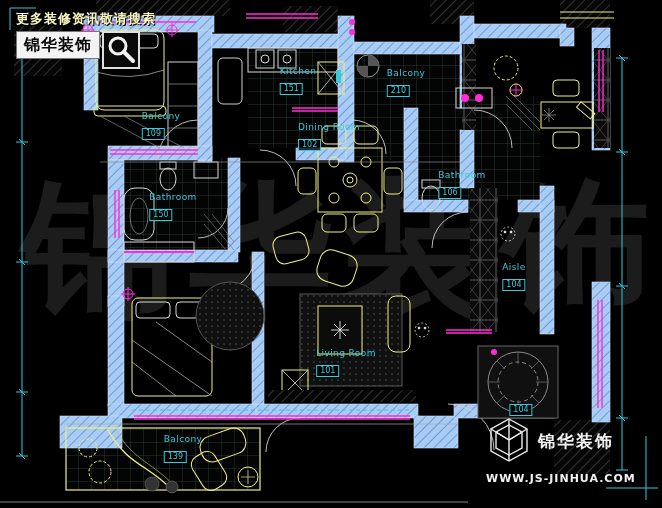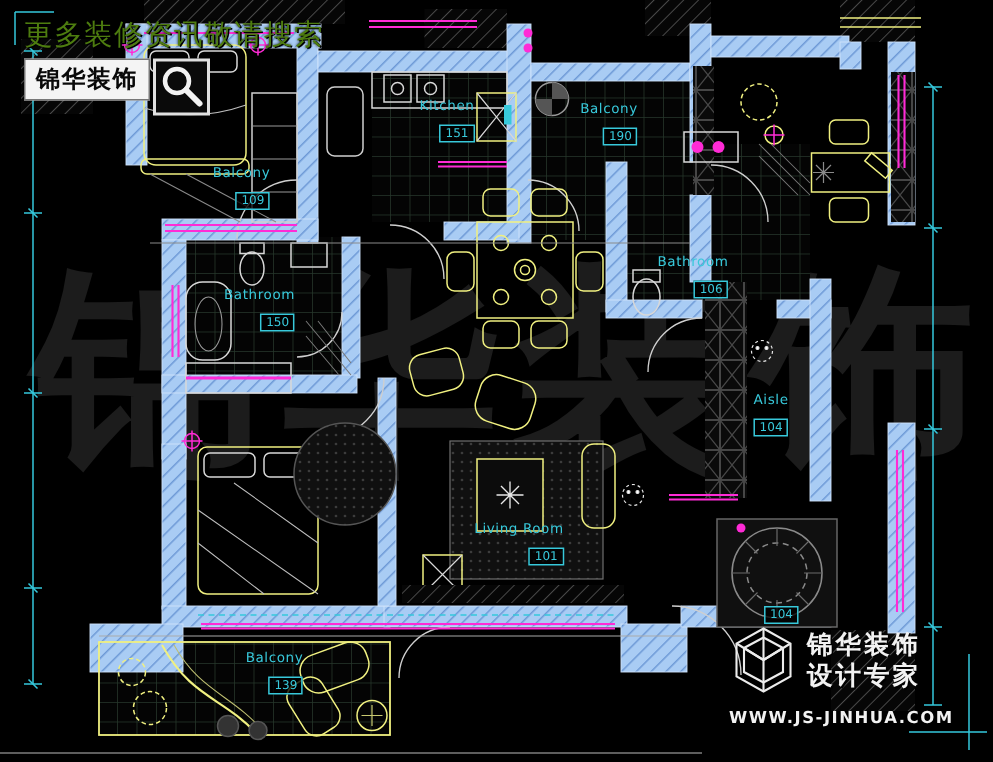--- a/index.html
+++ b/index.html
@@ -2,26 +2,26 @@
 <html><head>
 <meta charset="utf-8">
 <style>
   html,body{margin:0;padding:0;background:#000;}
   .canvas{position:relative;width:662px;height:508px;background:#000;overflow:hidden;
           font-family:"DejaVu Sans","Liberation Sans",sans-serif;}
   .watermark{position:absolute;left:22px;top:170px;z-index:1;font-size:150px;font-weight:700;
              color:#1c1c1c;letter-spacing:10px;line-height:1.05;white-space:nowrap;
              font-family:"DejaVu Serif","Liberation Serif",serif;}
   svg.plan{position:absolute;left:0;top:0;z-index:2;}
-  .rlabel{position:absolute;z-index:5;transform:translateX(-50%);text-align:right;}
+  .rlabel{position:absolute;z-index:5;transform:translateX(-50%);text-align:left;}
   .rname{display:block;color:#38c9db;font-size:9px;line-height:10px;letter-spacing:.4px;white-space:nowrap;}
   .rnum{display:inline-block;margin-top:1px;padding:0 3px;border:1px solid #38c9db;color:#38c9db;
         font-size:8px;line-height:10px;background:rgba(0,0,0,.78);}
   .promo{position:absolute;left:16px;top:10px;z-index:6;}
-  .search-hint{color:#4d7c0f;font-size:19px;font-weight:400;letter-spacing:1px;
+  .search-hint{color:#fef9c3;font-size:13px;font-weight:700;letter-spacing:1px;
                text-shadow:1px 1px 0 #000,0 0 2px #000;white-space:nowrap;}
   .badge-row{display:flex;align-items:flex-start;margin-top:3px;}
   .brand-badge{width:82px;height:26px;background:#f4f4f4;border:1px solid #777;color:#090909;
                font-weight:700;font-size:16px;line-height:26px;text-align:center;letter-spacing:1px;
                font-family:"DejaVu Serif","Liberation Serif",serif;}
   .mag-box{width:34px;height:34px;margin-left:2px;border:2px solid #e0e0e0;background:#0a0a0a;
            display:flex;align-items:center;justify-content:center;}
   .brand-bottom{position:absolute;left:486px;top:416px;width:176px;z-index:6;}
   .bb-row{display:flex;align-items:center;}
   .bb-text{margin-left:6px;color:#f2f2f2;font-weight:700;font-size:17px;line-height:21px;
@@ -305,21 +305,25 @@
   <div class="rlabel" style="left:161px;top:111px">
     <span class="rname">Balcony</span>
     <span class="rnum">109</span>
   </div>
   <div class="rlabel" style="left:298px;top:66px">
     <span class="rname">Kitchen</span>
     <span class="rnum">151</span>
   </div>
   <div class="rlabel" style="left:406px;top:68px">
     <span class="rname">Balcony</span>
-    <span class="rnum">190</span>
+    <span class="rnum">210</span>
+  </div>
+  <div class="rlabel" style="left:329px;top:122px">
+    <span class="rname">Dining Room</span>
+    <span class="rnum">102</span>
   </div>
   <div class="rlabel" style="left:462px;top:170px">
     <span class="rname">Bathroom</span>
     <span class="rnum">106</span>
   </div>
   <div class="rlabel" style="left:173px;top:192px">
     <span class="rname">Bathroom</span>
     <span class="rnum">150</span>
   </div>
   <div class="rlabel" style="left:514px;top:262px">
@@ -356,19 +360,18 @@
       <svg width="46" height="50" viewBox="0 0 46 50">
         <g fill="none" stroke="#ececec" stroke-width="1.4">
           <polygon points="23,3 41,13 41,35 23,45 5,35 5,13"></polygon>
           <polygon points="23,9 36,16 36,32 23,39 10,32 10,16"></polygon>
           <path d="M23 3V24M5 13L23 24M41 13L23 24M23 45V24"></path>
           <path d="M10 16L23 24M36 16L23 24"></path>
         </g>
       </svg>
       <div class="bb-text">
         <div>锦华装饰</div>
-        <div>设计专家</div>
       </div>
     </div>
     <div class="bb-url">WWW.JS-JINHUA.COM</div>
   </div>
 
 </div>
 
 </body></html>

